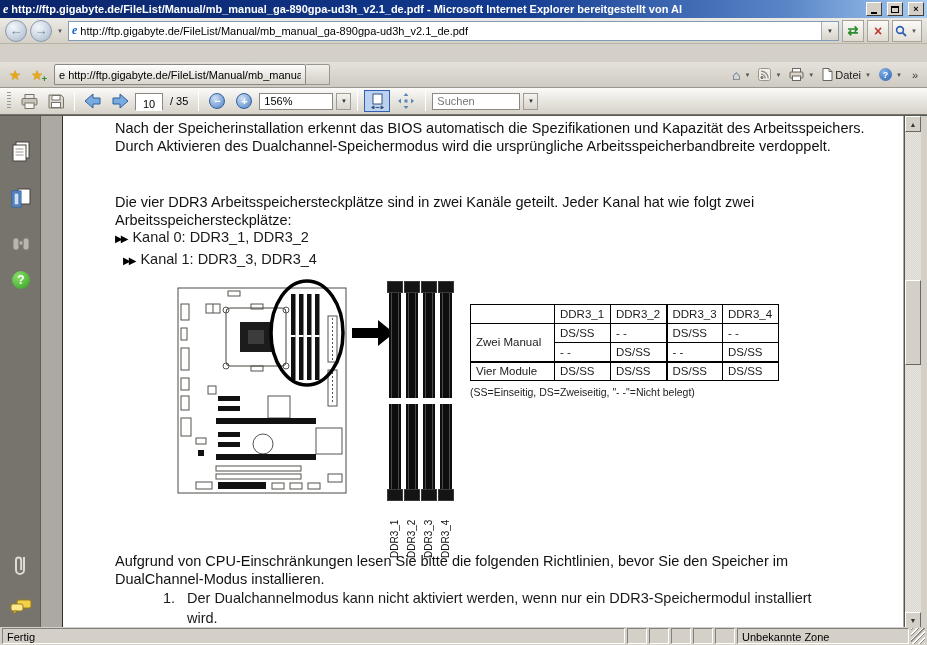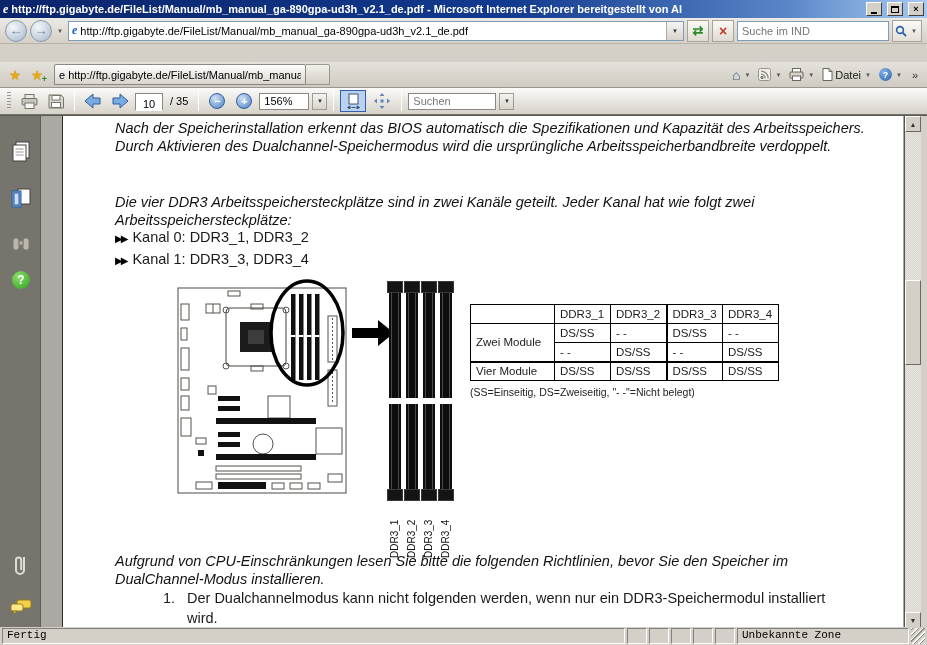--- a/index.html
+++ b/index.html
@@ -93,21 +93,21 @@
   .tbtn { width:24px; height:22px; display:flex; align-items:center; justify-content:center; }
   .tsep { width:1px; height:20px; background:#b3afa6; border-right:1px solid #fff; margin:0 3px; }
   .pagebox { width:28px; height:17px; border:1px solid #8a8880; background:#fff;
     text-align:center; }
   .pagebox input { width:100%; height:100%; border:none; outline:none; text-align:center;
     font-size:11px; font-family:"Liberation Sans", sans-serif; }
   .pagetotal { font-size:11px; padding:0 4px; }
   .zoomcirc { width:16px; height:16px; border-radius:50%;
     background:radial-gradient(circle at 35% 30%,#cfe0f4,#4d82c8); border:1px solid #33619c;
     color:#fff; font-size:11px; font-weight:bold; line-height:14px; text-align:center; }
-  .zoombox { width:50px; height:17px; border:1px solid #8a8880; background:#fff;
+  .zoombox { width:74px; height:17px; border:1px solid #8a8880; background:#fff;
     font-size:11px; display:flex; align-items:center; padding-left:4px; }
   .dropbtn { width:15px; height:17px; background:linear-gradient(#f4f3ef,#d9d5cc);
     border:1px solid #a09c93; display:flex; align-items:center; justify-content:center;
     font-size:6px; color:#333; }
   .modebtn { width:26px; height:22px; border:1px solid transparent;
     display:flex; align-items:center; justify-content:center; }
   .modebtn.sel { background:#bcd1ef; border:1px solid #2f5fae; }
   .findbox { width:88px; height:17px; border:1px solid #8a8880; background:#fff;
     display:flex; align-items:center; padding-left:4px; }
   .findbox input { width:100%; border:none; outline:none; font-size:11px; color:#888;
@@ -130,21 +130,21 @@
     background:repeating-conic-gradient(#e8e6e1 0% 25%, #d9d6cf 0% 50%) 0 0/2px 2px;
     border-left:1px solid #55534d; }
   .scrollbtn { position:absolute; left:0; width:16px; height:16px; background:#d4d0c8;
     border:1px solid; border-color:#fff #6a6861 #6a6861 #fff; font-size:7px; color:#333;
     display:flex; align-items:center; justify-content:center; }
   .thumb { position:absolute; left:0; top:164px; width:16px; height:85px; background:#d4d0c8;
     border:1px solid; border-color:#fff #6a6861 #6a6861 #fff; }
   .frame-right { position:absolute; right:0; top:0; width:6px; height:512px; background:#d4d0c8; }
 
   
-  .ptext { position:absolute; font-size:14.5px; line-height:18px; color:#111;font-style:italic; }
+  .ptext { position:absolute; font-size:14.5px; line-height:18px; color:#111; }
   .bullet-g { font-size:10px; letter-spacing:-2px; margin-right:6px; color:#000; }
   .blist { position:absolute; font-size:14.5px; }
   .dimmfig { position:absolute; left:326px; top:166px; width:76px; height:280px; }
   .slot { position:absolute; top:0; width:12px; height:218px; border-radius:1px;
     background:
       linear-gradient(to bottom, transparent 0 53%, #fff 53% 56%, transparent 56%),
       linear-gradient(to right,#0d0d0d 0 2px,#4a4a4a 2px 3px,#0d0d0d 3px 9px,#4a4a4a 9px 10px,#0d0d0d 10px); }
   .slot::before, .slot::after { content:""; position:absolute; left:-2px; right:-2px;
     height:10px; background:#141414; border:1px solid #3a3a3a; }
   .slot::before { top:-1px; } .slot::after { bottom:-1px; }
@@ -163,21 +163,21 @@
 
   .numlist { position:absolute; left:100px; top:472px; width:680px;
     font-size:14.5px; line-height:20px; display:flex; }
   .numlist .num { width:24px; flex:none; }
 
   
   .statusbar { position:absolute; left:0; top:627px; width:927px; height:18px;
     background:#d4d0c8; display:flex; align-items:stretch; padding:1px 2px; gap:2px;
     font-size:11px; }
   .pane { border:1px solid; border-color:#808080 #fff #fff #808080;
-    display:flex; align-items:flex-start; padding:0 4px;font-family:Liberation Mono, monospace; }
+    display:flex; align-items:flex-end; padding:0 4px; }
   .pane.grow { flex:1; }
   .pane.small { width:20px; padding:0; }
   .pane.zone { width:172px; }
   .gripcorner { width:14px; border:none;
     background:repeating-linear-gradient(135deg,#fff 0 1px,#8a8880 1px 2px,transparent 2px 4px); }
 
   svg { display:block; }
 </style>
 </head>
 <body>
@@ -208,23 +208,20 @@
       <span class="combo-arrow">
           <span>▼</span>
         </span>
     </div>
     <span class="sqbtn">
         <span class="refresh-g">⇄</span>
       </span>
     <span class="sqbtn">
         <span class="stop-r">×</span>
       </span>
-    <div class="searchfield">
-      <input type="text" placeholder="Suche im IND" style="">
-    </div>
     <span class="magbtn">
       <svg width="12" height="12" viewBox="0 0 12 12">
         <circle cx="5" cy="5" r="3.4" fill="none" stroke="#2a5db0" stroke-width="1.6"></circle>
         <line x1="7.6" y1="7.6" x2="11" y2="11" stroke="#2a5db0" stroke-width="1.8"></line>
       </svg>
       <span class="mini-drop">▼</span>
     </span>
   </div>
 
   <div class="menurow">
@@ -403,21 +400,21 @@
 
     <div class="page">
 
       <div class="ptext" style="left:52px; top:3px; width:766px;">Nach der Speicherinstallation erkennt das BIOS automatisch die Spezifikationen und Kapazität des Arbeitsspeichers. Durch Aktivieren des Dualchannel-Speichermodus wird die ursprüngliche Arbeitsspeicherbandbreite verdoppelt.</div>
 
       <div class="ptext" style="left:52px; top:77px; width:768px;">Die vier DDR3 Arbeitsspeichersteckplätze sind in zwei Kanäle geteilt. Jeder Kanal hat wie folgt zwei Arbeitsspeichersteckplätze:</div>
 
       <div class="blist" style="left:52px; top:113px;">
         <span class="bullet-g">▶▶</span><span>Kanal 0: DDR3_1, DDR3_2</span>
       </div>
-      <div class="blist" style="left:52px; top:135px;">
+      <div class="blist" style="left:60px; top:135px;">
         <span class="bullet-g">▶▶</span><span>Kanal 1: DDR3_3, DDR3_4</span>
       </div>
 
       <svg style="position:absolute; left:105px; top:162px;" width="228" height="226" viewBox="0 0 228 226">
         <rect x="10" y="10" width="168" height="205" fill="#fff" stroke="#4a4a46"></rect>
         <rect x="13" y="26" width="8" height="16" fill="none" stroke="#55534d"></rect>
         <rect x="13" y="50" width="6" height="12" fill="none" stroke="#55534d"></rect>
         <rect x="13" y="70" width="8" height="22" fill="none" stroke="#55534d"></rect>
         <rect x="13" y="100" width="8" height="12" fill="none" stroke="#55534d"></rect>
         <rect x="13" y="118" width="8" height="14" fill="none" stroke="#55534d"></rect>
@@ -486,21 +483,21 @@
       <table class="cfg">
         <tbody>
             <tr>
           <th class="c0"></th>
           <th class="c">DDR3_1</th>
           <th class="c">DDR3_2</th>
           <th class="c thickL">DDR3_3</th>
           <th class="c">DDR3_4</th>
         </tr>
         <tr>
-          <td rowspan="2">Zwei Module</td>
+          <td rowspan="2">Zwei Manual</td>
           <td>DS/SS</td>
           <td>- -</td>
           <td class="thickL">DS/SS</td>
           <td>- -</td>
         </tr>
         <tr>
           <td>- -</td>
           <td>DS/SS</td>
           <td class="thickL">- -</td>
           <td>DS/SS</td>
@@ -513,21 +510,21 @@
           <td>DS/SS</td>
         </tr>
       </tbody>
         </table>
       <div class="tbl-foot">(SS=Einseitig, DS=Zweiseitig, "- -"=Nicht belegt)</div>
 
       <div class="ptext" style="left:52px; top:436px; width:760px;">Aufgrund von CPU-Einschränkungen lesen Sie bitte die folgenden Richtlinien, bevor Sie den Speicher im DualChannel-Modus installieren.</div>
 
       <div class="numlist">
         <span class="num">1.</span>
-        <span>Der Dualchannelmodus kann nicht folgenden werden, wenn nur ein DDR3-Speichermodul installiert wird.</span>
+        <span>Der Dualchannelmodus kann nicht aktiviert werden, wenn nur ein DDR3-Speichermodul installiert wird.</span>
       </div>
     </div>
 
     <div class="frame-right"></div>
 
     <div class="vscroll">
       <span class="scrollbtn" style="top:0;">
           <span>▲</span>
         </span>
       <span class="thumb"></span>

